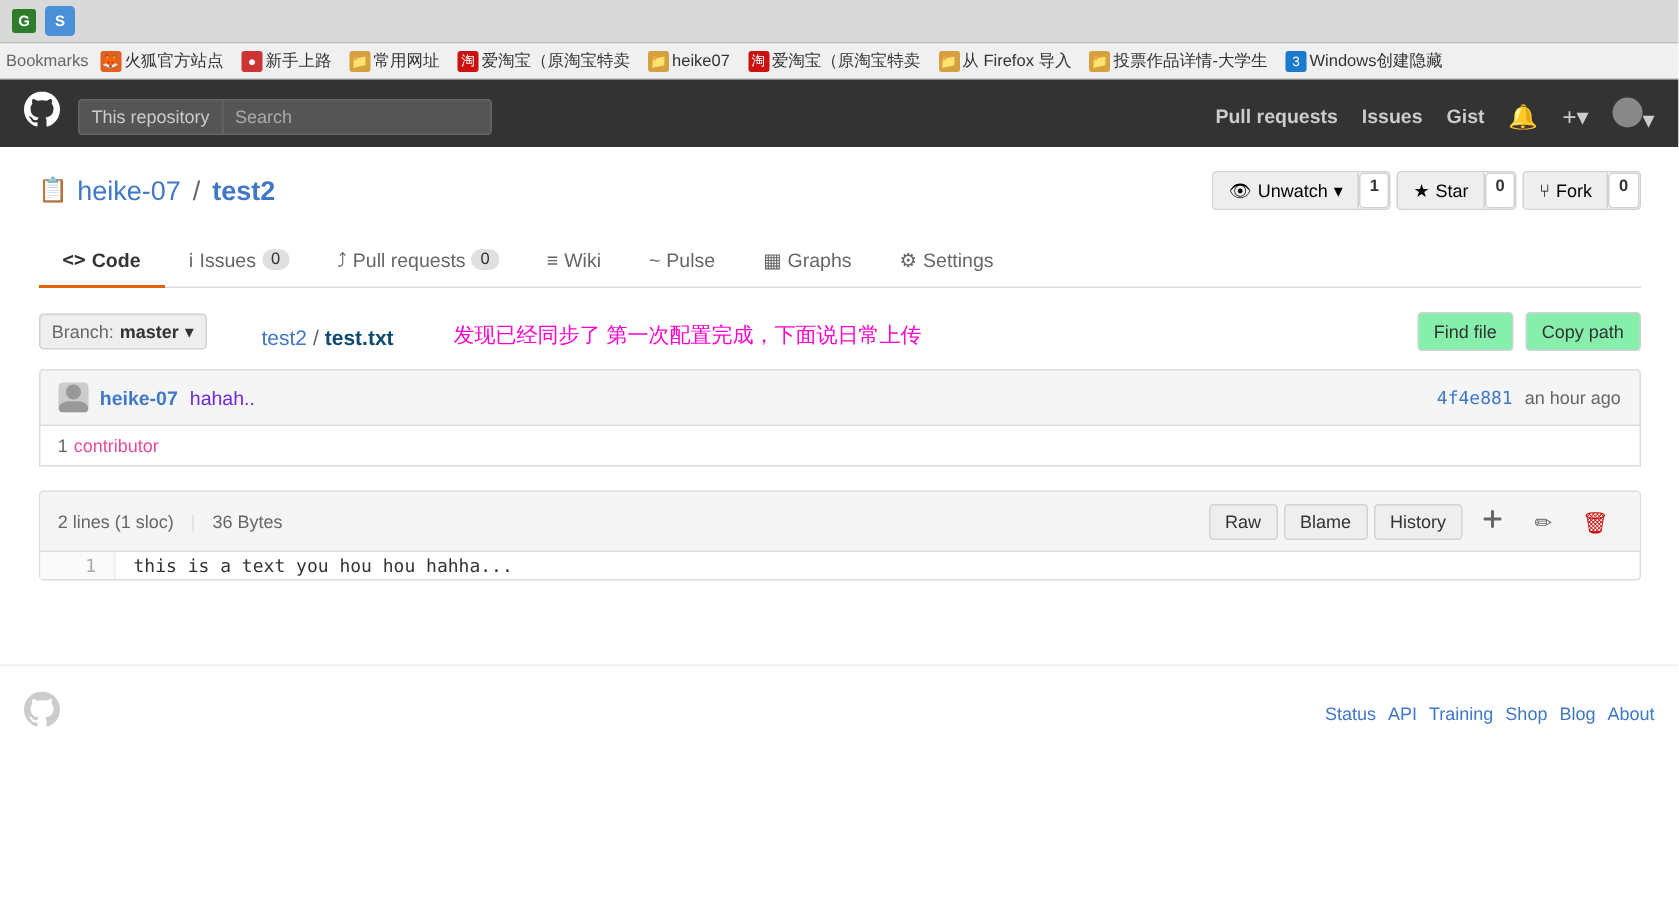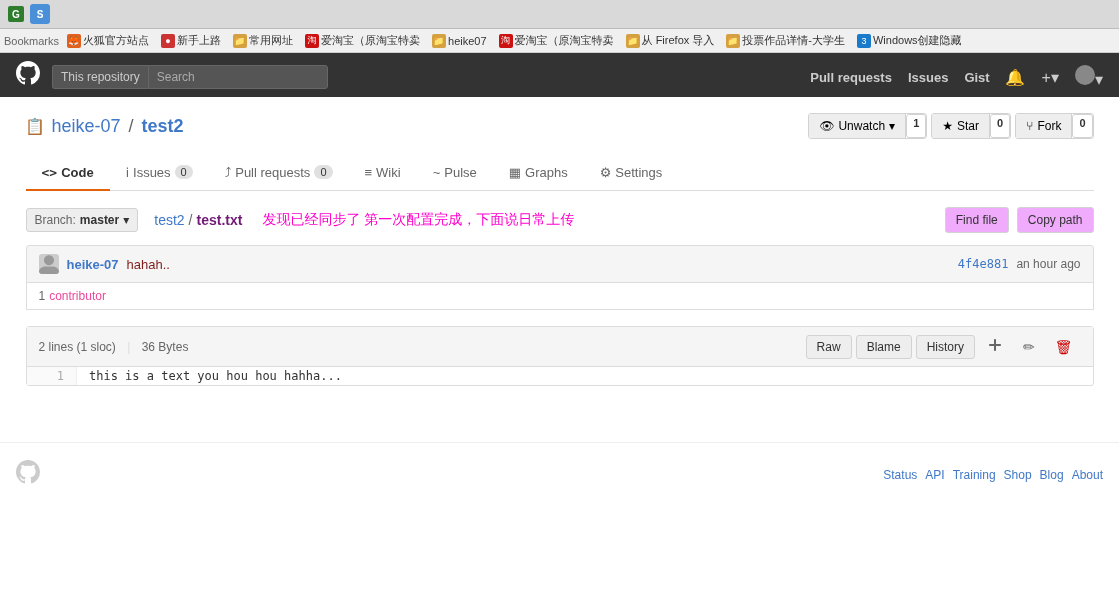--- a/index.html
+++ b/index.html
@@ -177,26 +177,26 @@
       padding: 4px 8px;
       cursor: pointer;
       font-size: 12px;
       gap: 4px;
     }
     .branch-label { color: #666; }
     .branch-name { font-weight: 600; }
     .breadcrumb { display: flex; align-items: center; gap: 4px; font-size: 14px; margin-left: 12px; }
     .breadcrumb a { color: #4078c8; text-decoration: none; }
     .breadcrumb-sep { color: #666; }
-    .breadcrumb-current { font-weight: 600; color: #701a75; }
+    .breadcrumb-current { font-weight: 600; color: #0c4a6e; }
 
     .file-nav-right { display: flex; gap: 8px; }
     .file-nav-right a {
       padding: 5px 10px;
-      background: #f0abfc;
+      background: #86efac;
       border: 1px solid #d1d2d3;
       border-radius: 3px;
       text-decoration: none;
       color: #333;
       font-size: 12px;
       cursor: pointer;
     }
 
     
     .commit-bar {
@@ -210,21 +210,21 @@
     }
     .commit-avatar {
       width: 20px; height: 20px;
       background: #ccc;
       border-radius: 3px;
       display: flex; align-items: center; justify-content: center;
       font-size: 10px; color: #555;
       overflow: hidden;
     }
     .commit-author { color: #4078c8; font-weight: 600; font-size: 13px; }
-    .commit-message { color: #7f1d1d; font-size: 13px; }
+    .commit-message { color: #6d28d9; font-size: 13px; }
     .commit-right { margin-left: auto; display: flex; align-items: center; gap: 8px; font-size: 12px; color: #666; justify-content: space-between; }
     .commit-sha { color: #4078c8; font-family: monospace; text-decoration: none; }
 
     
     .contributor-bar {
       background: #fff;
       border: 1px solid #ddd;
       border-top: none;
       padding: 6px 12px;
       font-size: 12px;
@@ -440,21 +440,21 @@
       <span>▦</span>
       <span>Graphs</span>
     </a>
     <a class="tab-item">
       <span>⚙</span>
       <span>Settings</span>
     </a>
   </div>
 
   <div class="file-nav">
-    <div style="display:flex; align-items:center; gap:4px;">
+    <div style="display:flex; align-items:flex-end; gap:24px;">
       <div class="branch-select">
         <span class="branch-label">Branch:</span>
         <span class="branch-name">master</span>
         <span>▾</span>
       </div>
       <div class="breadcrumb">
         <a>test2</a>
         <span class="breadcrumb-sep">/</span>
         <span class="breadcrumb-current">test.txt</span>
       </div>

